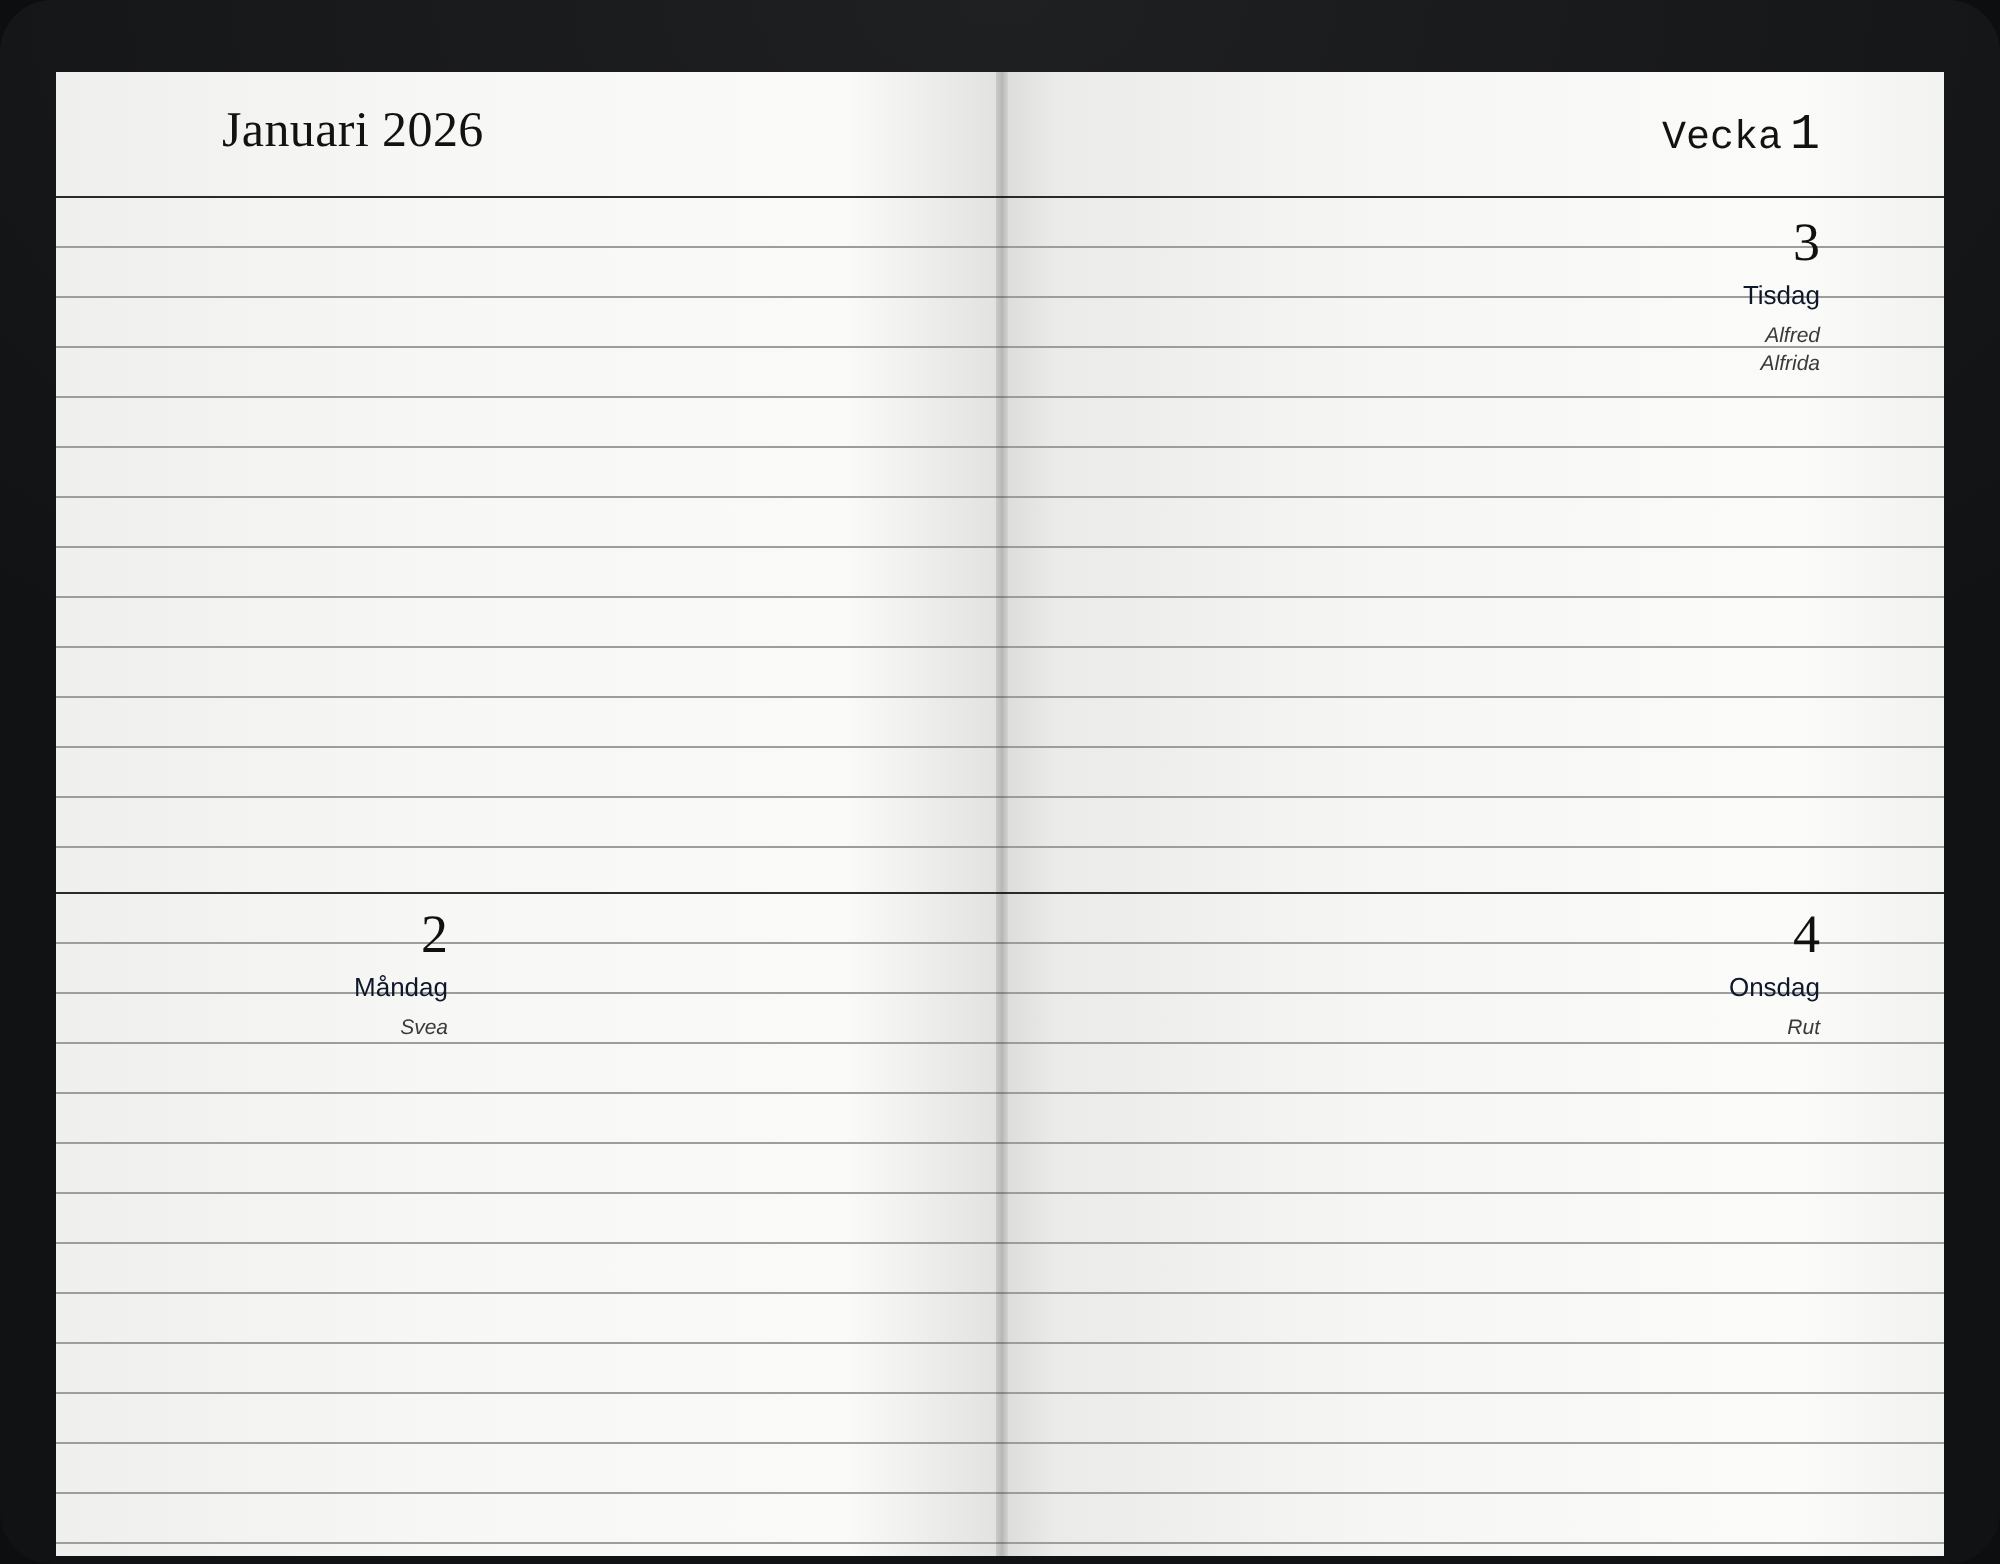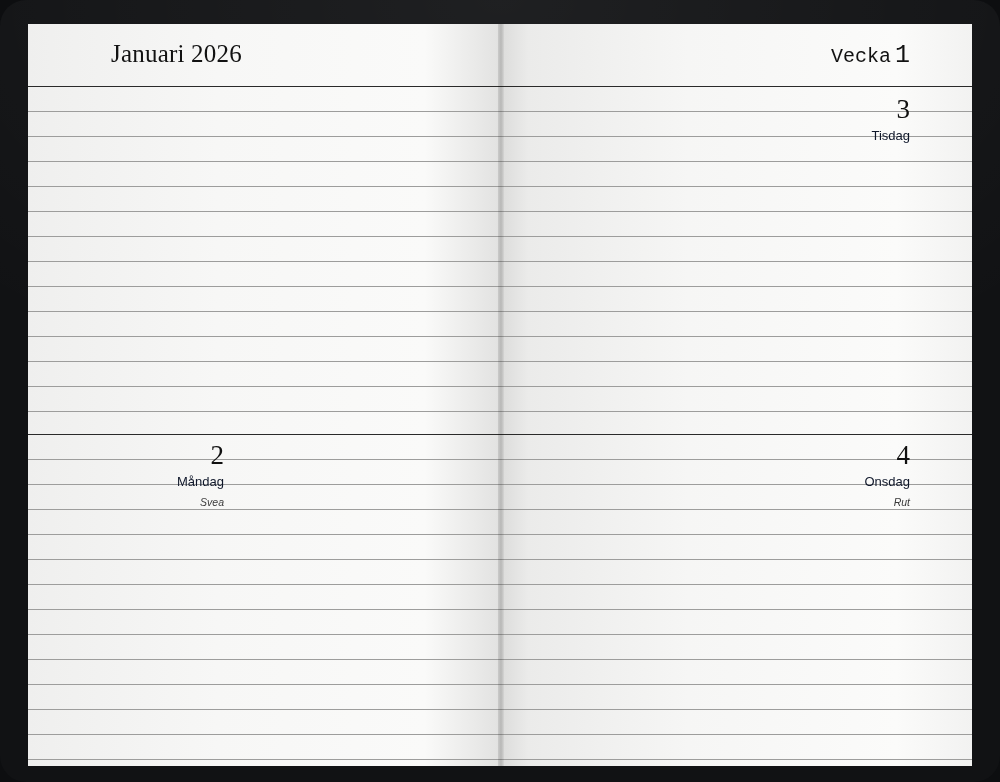--- a/index.html
+++ b/index.html
@@ -17,21 +17,21 @@
   
   .cover {
     position: absolute;
     left: 0; top: 0; width: 1000px; height: 782px;
     background: #111214;
     border-radius: 26px;
   }
   
   .spread {
     position: absolute;
-    left: 28px; top: 24px;
+    left: 28px; top: 36px;
     width: 944px; height: 742px;
     background: #f4f4f3;
     overflow: hidden;
   }
   
   .page-shade {
     position: absolute; inset: 0;
     background:
       linear-gradient(to right,
         #efefee 0%,
@@ -167,20 +167,24 @@
     <div class="header">
       <div class="month">Januari 2026</div>
       <div class="week">
         <span>Vecka</span><span class="wnum">1</span>
       </div>
     </div>
 
     <div class="day right-align" id="day-tue">
       <div class="num">3</div>
       <div class="wd">Tisdag</div>
+      <div class="names">
+        <div>Alfred</div>
+        <div>Alfrida</div>
+      </div>
     </div>
 
     <div class="day" id="day-mon">
       <div class="num">2</div>
       <div class="wd">Måndag</div>
       <div class="names">
         <div>Svea</div>
       </div>
     </div>
 

